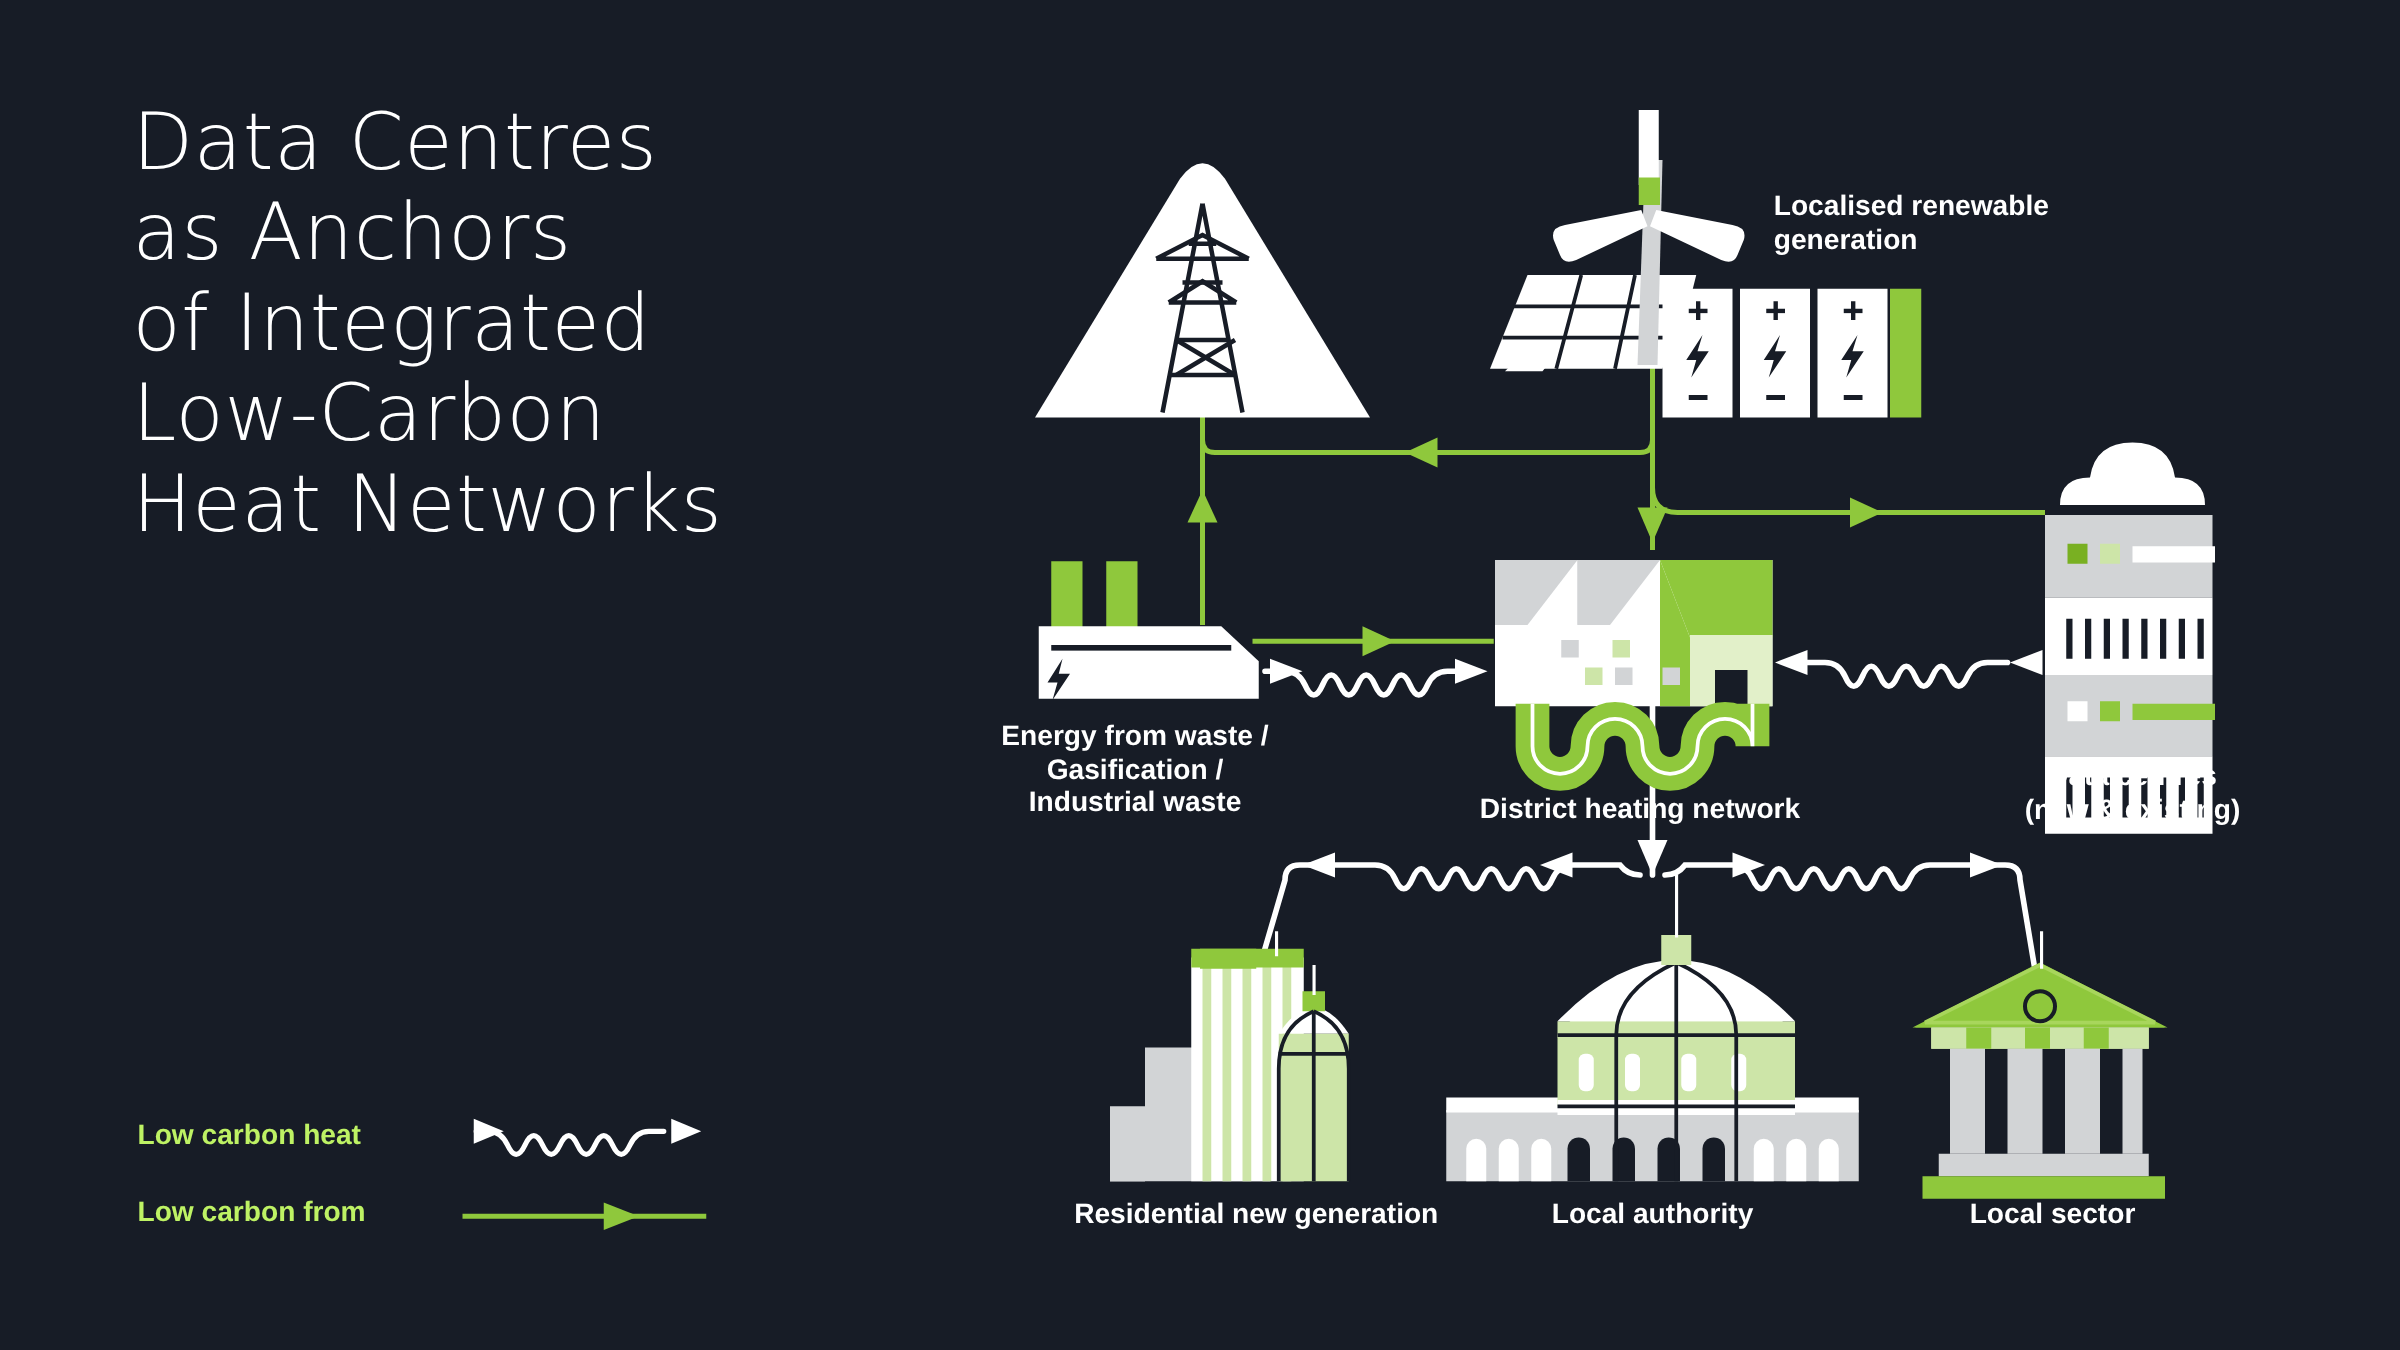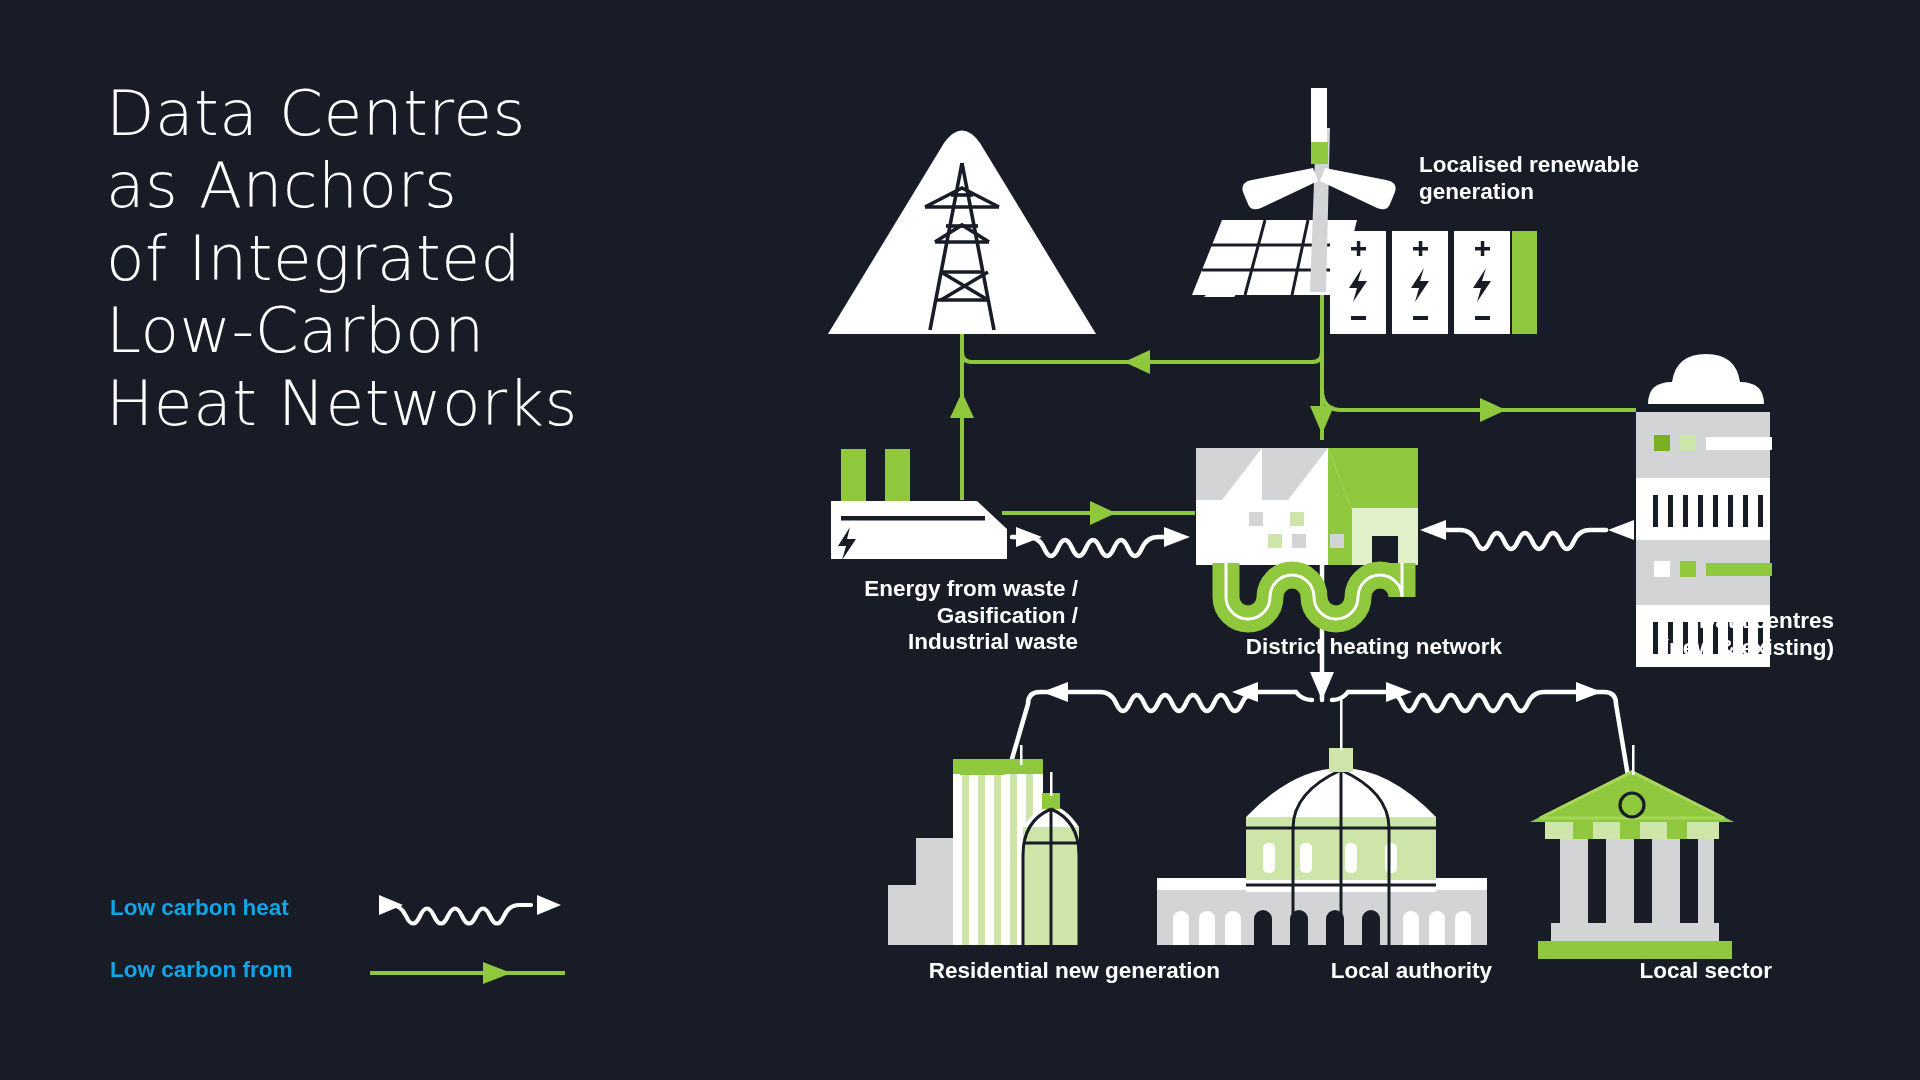--- a/index.html
+++ b/index.html
@@ -13,28 +13,28 @@
 
   .title{
     position:absolute;left:106px;top:78px;width:620px;
     color:#ffffff;font-weight:300;font-size:63px;line-height:1.15;
     letter-spacing:0.5px;font-family:"DejaVu Sans", sans-serif;
     white-space:pre-line;
   }
 
   .nodelabel{
     position:absolute;color:#ffffff;font-weight:bold;font-size:22.5px;
-    line-height:1.18;text-align:right;white-space:pre-line;
+    line-height:1.18;text-align:center;white-space:pre-line;
     font-family:"Liberation Sans", sans-serif;
   }
 
   .legend{position:absolute;left:110px;top:885px;width:460px;}
   .legend-row{position:relative;height:62px;}
   .legend-label{
-    position:absolute;left:0;top:10px;color:#0ea5e9;font-weight:bold;
+    position:absolute;left:0;top:10px;color:#bef264;font-weight:bold;
     font-size:22.5px;font-family:"Liberation Sans", sans-serif;
   }
   .legend-art{position:absolute;left:255px;top:-2px;width:205px;height:56px;}
 </style>
 </head>
 <body>
 
 <div id="stage">
 
   <div class="title">Data Centres

